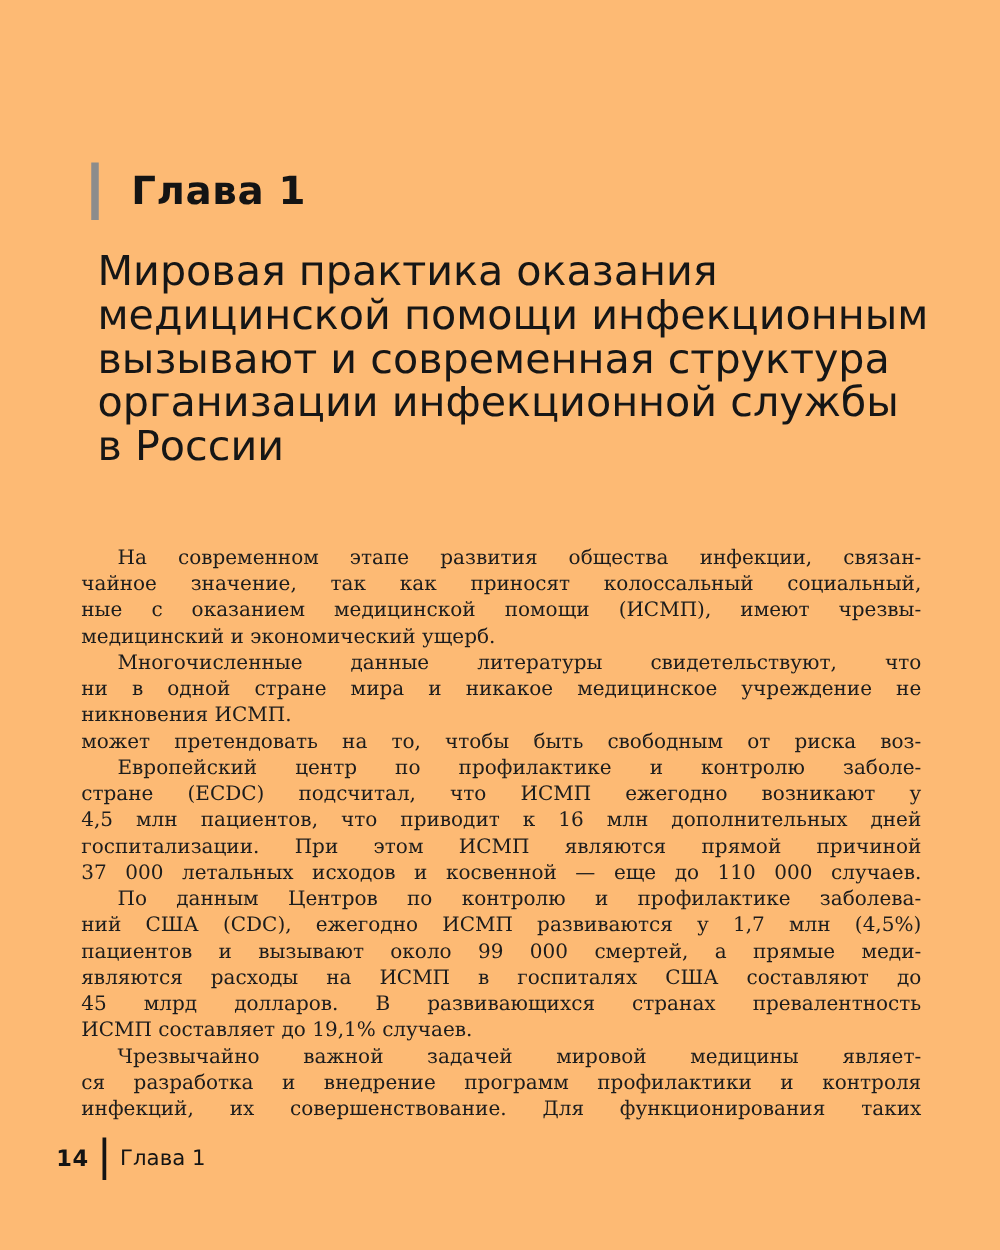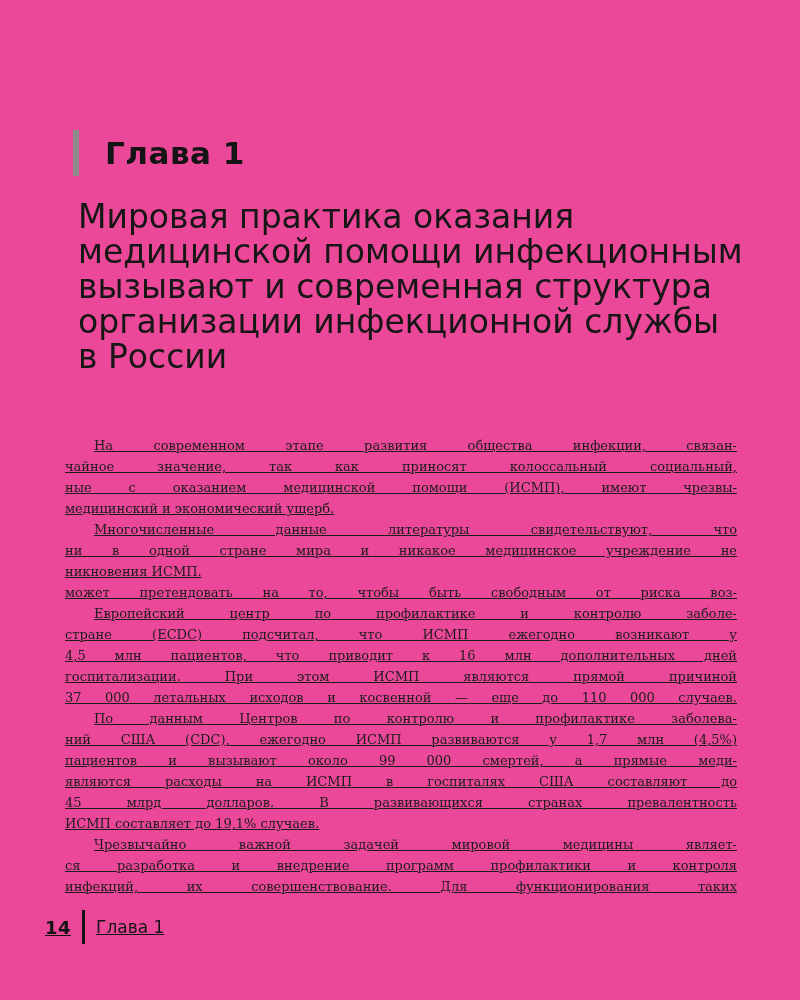--- a/index.html
+++ b/index.html
@@ -1,19 +1,19 @@
 <!DOCTYPE html>
 <html><head>
 <meta charset="utf-8">
 <style>
   html,body{margin:0;padding:0;background:#e8e8e8;}
   .page{
     position:relative;
     width:800px;height:1000px;
-    background:#ec4899;
+    background:#fdba74;
     overflow:hidden;
     font-family:"DejaVu Sans","Liberation Sans",sans-serif;
     color:#161616;
   }
   
   .chapter-header{
     position:absolute;left:73px;top:130px;
     display:flex;align-items:stretch;
   }
   .chapter-bar{
@@ -29,33 +29,33 @@
   
   .chapter-title{
     position:absolute;left:78px;top:199px;width:680px;
     font-size:33px;line-height:35px;font-weight:400;color:#161616;
     margin:0;
   }
   
   .body-text{
     position:absolute;left:65px;top:435px;width:672px;
     font-family:"DejaVu Serif","Liberation Serif",serif;
-    font-size:13px;line-height:21px;color:#1c1c1c;text-decoration:underline;
+    font-size:16px;line-height:21px;color:#1c1c1c;
   }
   .para{margin:0;padding:0;}
   .text-line{
     text-align:justify;
     text-align-last:justify;
   }
   .text-line.last-left{text-align-last:left;}
   .para .text-line:first-child{text-indent:29px;}
   
   .page-footer{
     position:absolute;left:45px;top:909px;height:36px;
-    display:flex;align-items:center;color:#141414;text-decoration:underline;
+    display:flex;align-items:center;color:#141414;
   }
   .page-number{font-size:18px;font-weight:bold;letter-spacing:.5px;}
   .footer-bar{width:3px;height:34px;background:#141414;margin:0 11px 0 11px;}
   .footer-chapter{font-size:17px;}
 </style>
 </head>
 <body>
 
 <div class="page">
 

